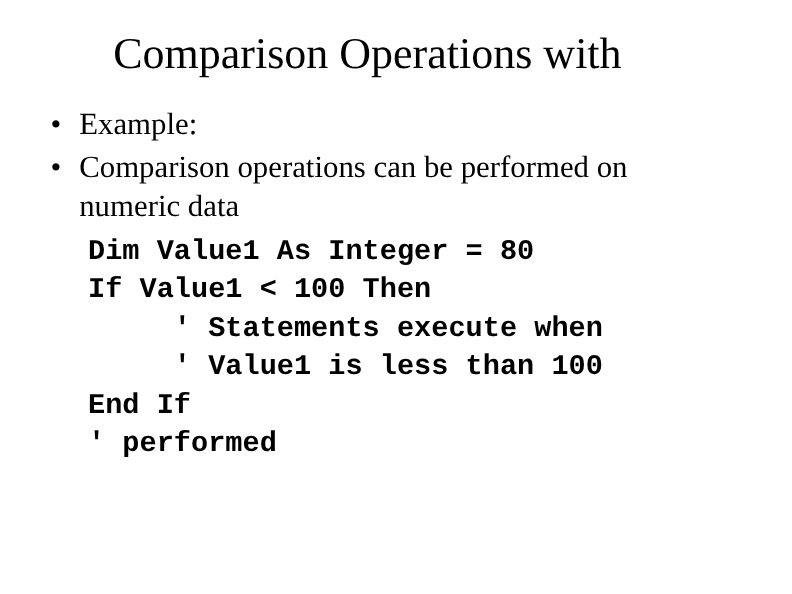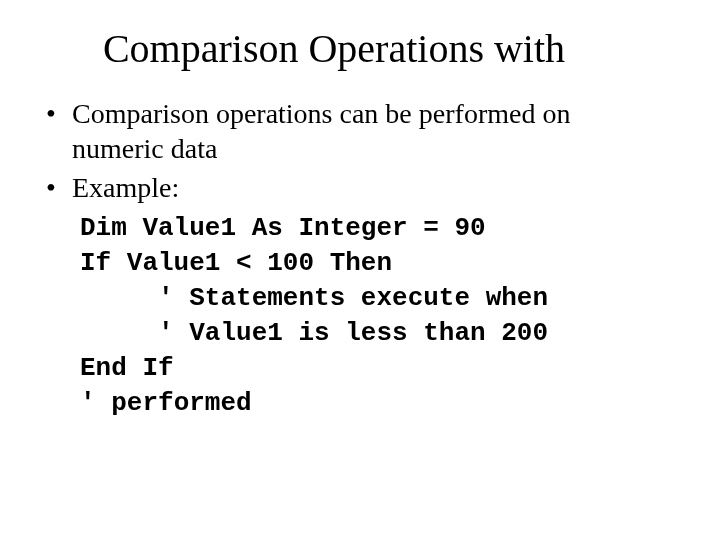--- a/index.html
+++ b/index.html
@@ -57,24 +57,24 @@
 </head>
 <body>
 
 <div class="slide">
 
   <h1 class="title">
     <span>Comparison Operations with</span><br>
   </h1>
 
   <ul class="bullets">
+    <li>Example:</li>
     <li>Comparison operations can be performed on numeric data</li>
-    <li>Example:</li>
   </ul>
 
-  <div class="code"><span>Dim Value1 As Integer = 90</span>
+  <div class="code"><span>Dim Value1 As Integer = 80</span>
 <span>If Value1 &lt; 100 Then</span>
 <span><span>     ' </span><span class="it">Statements execute when</span></span>
-<span><span>     ' </span><span class="it">Value1 is less than 200</span></span>
+<span><span>     ' </span><span class="it">Value1 is less than 100</span></span>
 <span>End If</span>
 <span><span>' </span><span class="it">performed</span></span></div>
 
 </div>
 
 </body></html>

